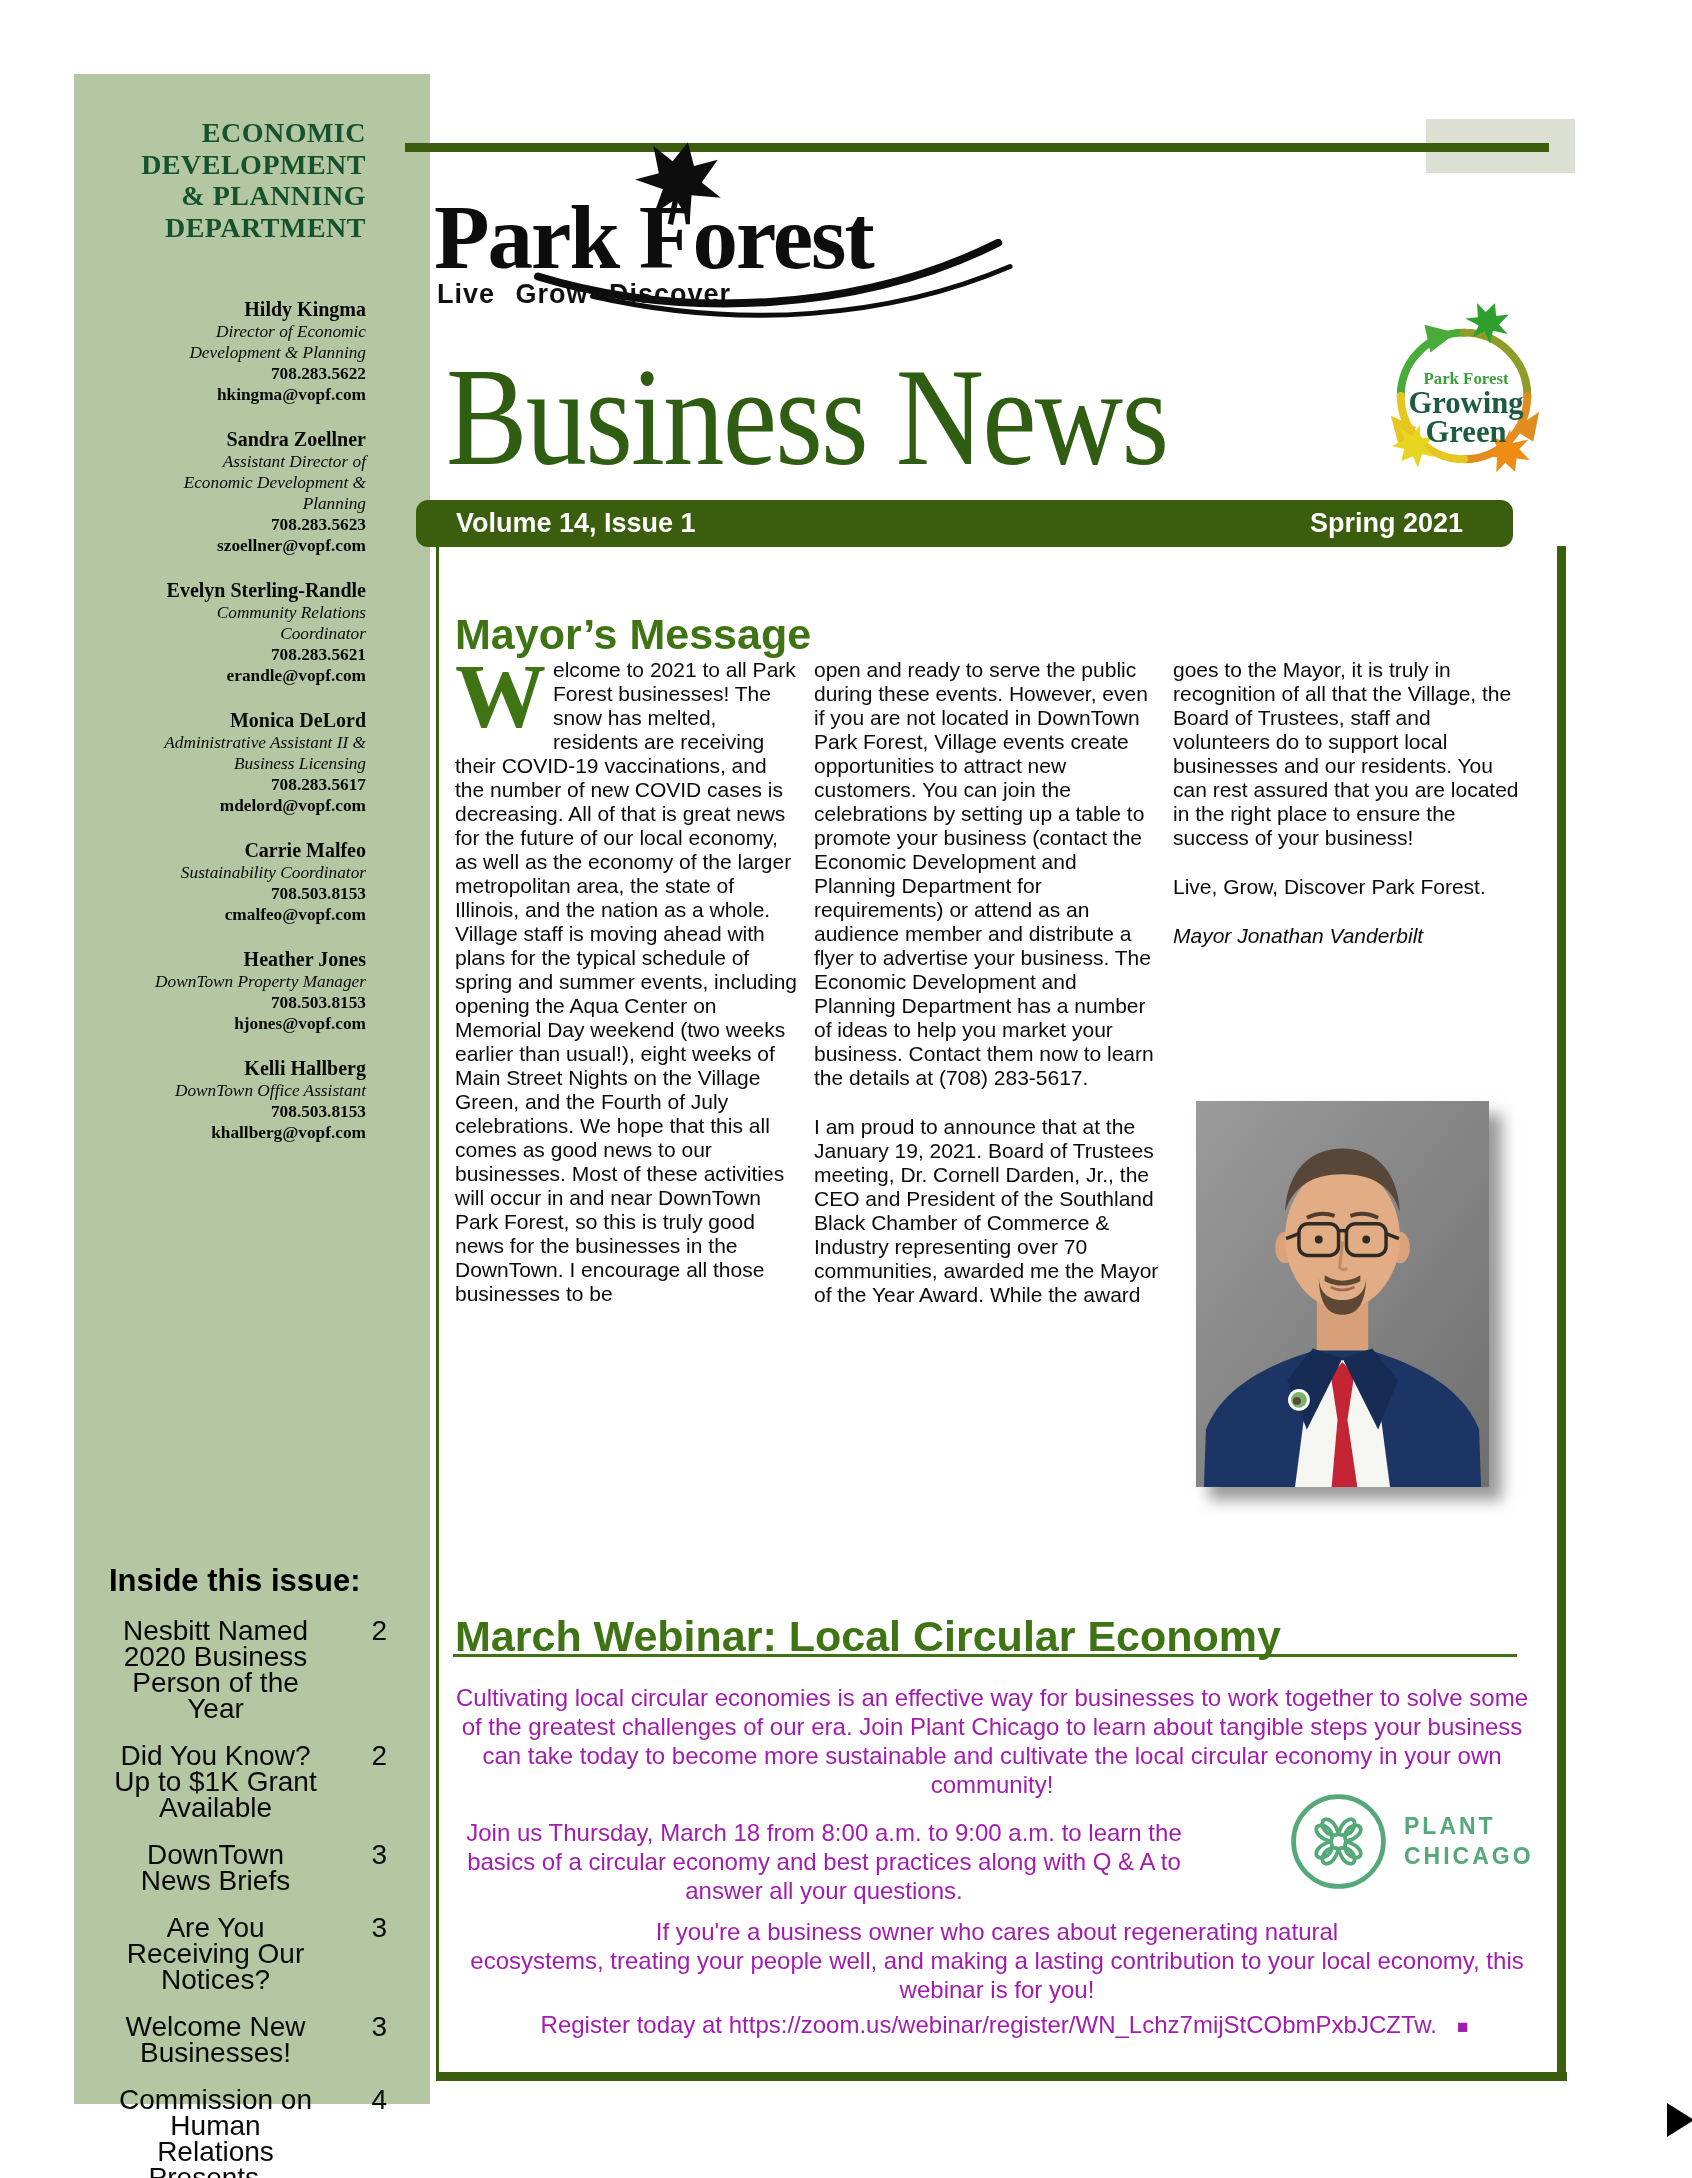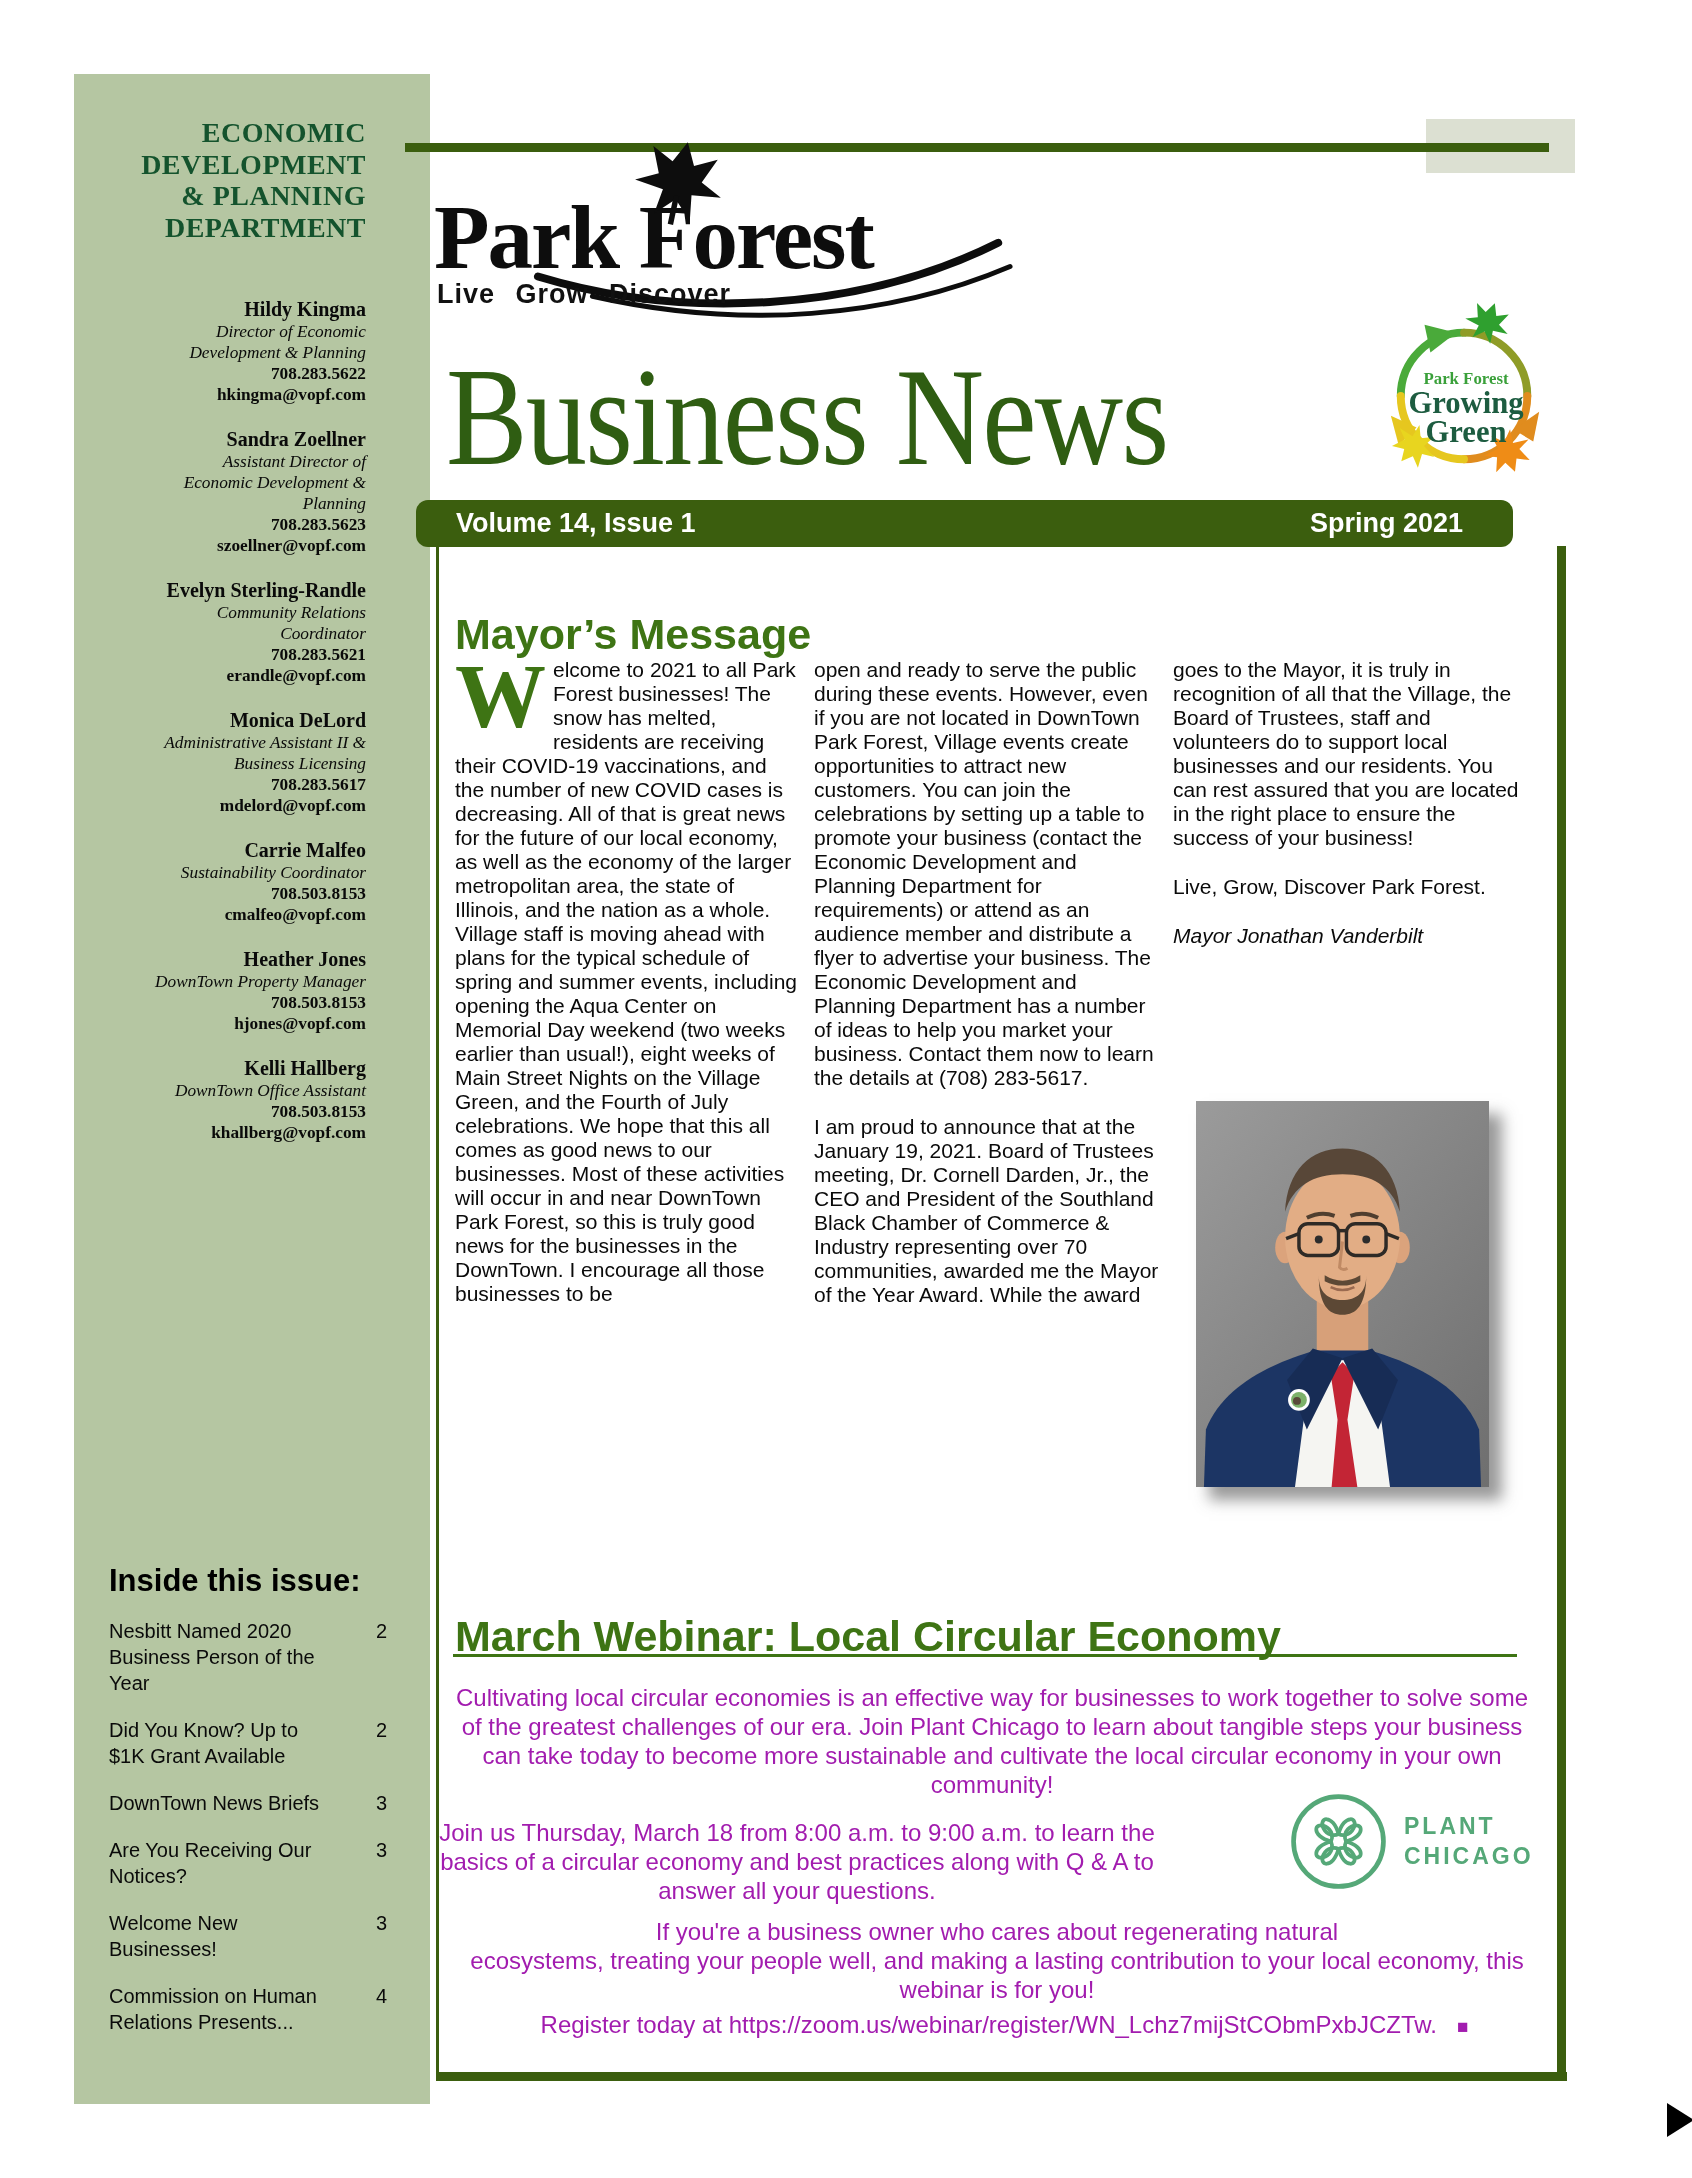--- a/index.html
+++ b/index.html
@@ -10,21 +10,21 @@
   .sidebar{position:absolute;left:74px;top:74px;width:356px;height:2030px;background:#b5c6a2;}
   .dept{margin:43px 64px 0 40px;text-align:right;font-family:"Liberation Serif",serif;
         font-weight:bold;font-size:28px;line-height:1.13;letter-spacing:0.5px;color:#14532d;}
   .staff-list{margin:53px 64px 0 69px;text-align:right;}
   .staff{margin-bottom:22px;}
   .s-name{font:bold 20px/24px "Liberation Serif",serif;}
   .s-title{font:italic 17.3px/21px "Liberation Serif",serif;margin-left:12px;}
   .s-phone,.s-email{font:bold 17.3px/21px "Liberation Serif",serif;}
   .inside{position:absolute;left:35px;top:1490px;width:294px;}
   .inside h2{margin:0 0 20px;font:bold 31px/1.1 "Liberation Sans",sans-serif;color:#000;}
-  .toc-row{display:flex;margin-bottom:21px;font-size:20px;line-height:26px;}
+  .toc-row{display:flex;margin-bottom:21px;font-size:28px;line-height:26px;text-align:center;}
   .toc-label{width:213px;}
   .toc-page{margin-left:auto;margin-right:16px;}
 
   
   .top-block{position:absolute;left:1426px;top:119px;width:149px;height:54px;background:#dce0d2;}
   .top-line{position:absolute;left:405px;top:143px;width:1144px;height:9px;background:#3b5e0e;}
   .pf-logo{position:absolute;left:434px;top:166px;width:574px;height:153px;}
   .pf-swoosh{position:absolute;left:99px;top:59px;}
   .pf-name{position:absolute;left:0;top:26px;font-family:"Liberation Serif",serif;font-weight:bold;
            font-size:91px;line-height:1;letter-spacing:-2px;color:#0d0d0d;}
@@ -54,21 +54,21 @@
   .dropcap{float:left;font:bold 91px/69px "Liberation Serif",serif;color:#3e7414;margin:4px 7px 0 0;}
   .sig{font-style:italic;font-size:23px;margin-top:28px;}
   .photo{position:absolute;left:1196px;top:1101px;width:293px;height:386px;
          box-shadow:13px 13px 14px rgba(70,70,70,.55);background:#8a8a8a;}
 
   
   .wb-heading{position:absolute;left:455px;top:1579px;font:bold 43px/1 "Liberation Sans",sans-serif;color:#3e7414;}
   .wb-rule{position:absolute;left:453px;top:1654px;width:1064px;height:3px;background:#3e7414;}
   .wb-p{position:absolute;font-size:24px;line-height:29px;margin:0;color:#a21caf;text-align:center;}
   .wb-p1{left:455px;top:1683px;width:1074px;}
-  .wb-p2{left:428px;top:1818px;width:738px;}
+  .wb-p2{left:455px;top:1818px;width:738px;}
   .wb-p3{left:455px;top:1917px;width:1084px;}
   .wb-reg{left:455px;top:2010px;width:1099px;}
   .endmark{margin-left:20px;font-size:19px;}
   .pc-logo{position:absolute;left:1287px;top:1790px;display:flex;align-items:center;gap:14px;}
   .pc-text{color:#55a878;font-weight:bold;font-size:23px;line-height:1.3;letter-spacing:3px;}
   .next-arrow{position:absolute;left:1667px;top:2103px;width:0;height:0;
               border-top:17px solid transparent;border-bottom:17px solid transparent;
               border-left:27px solid #000;}
 </style>
 </head>

